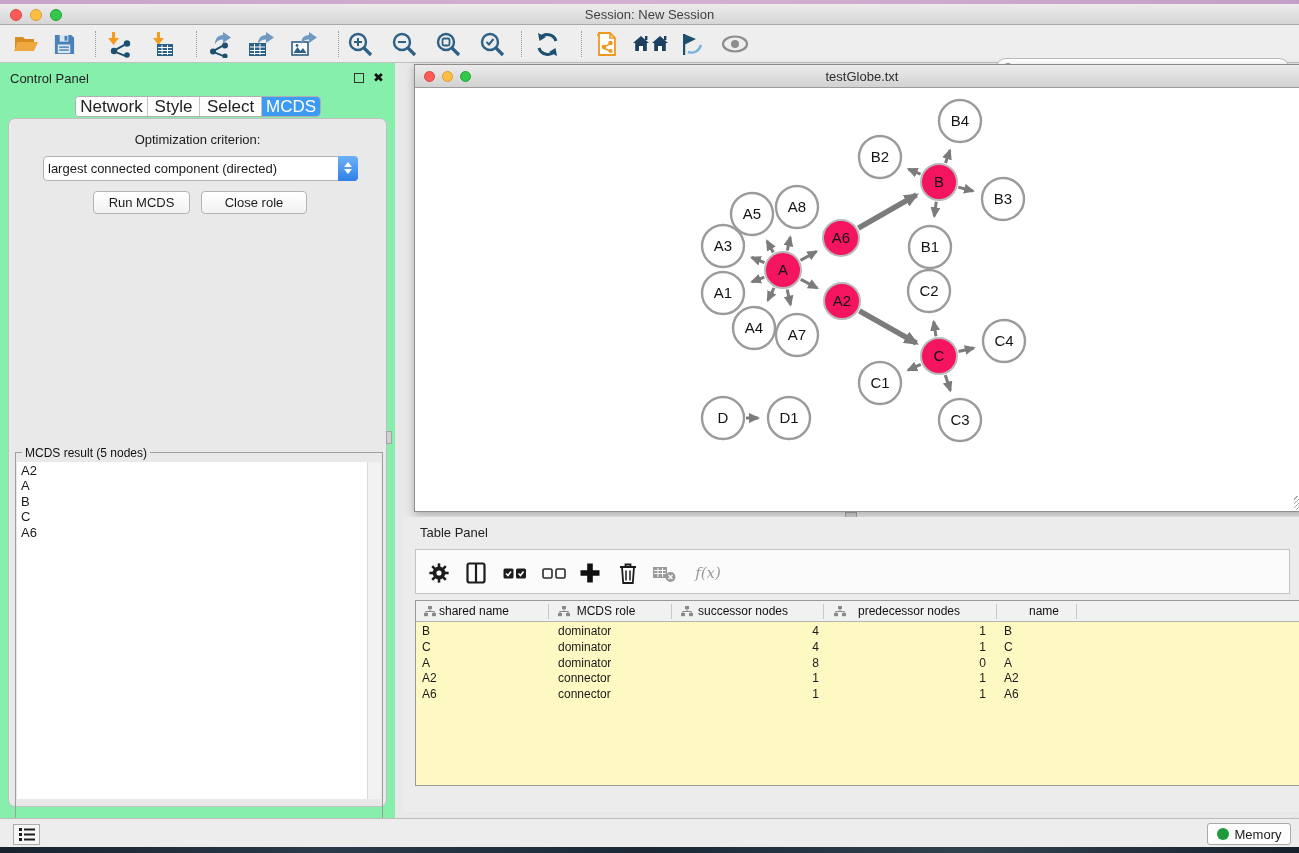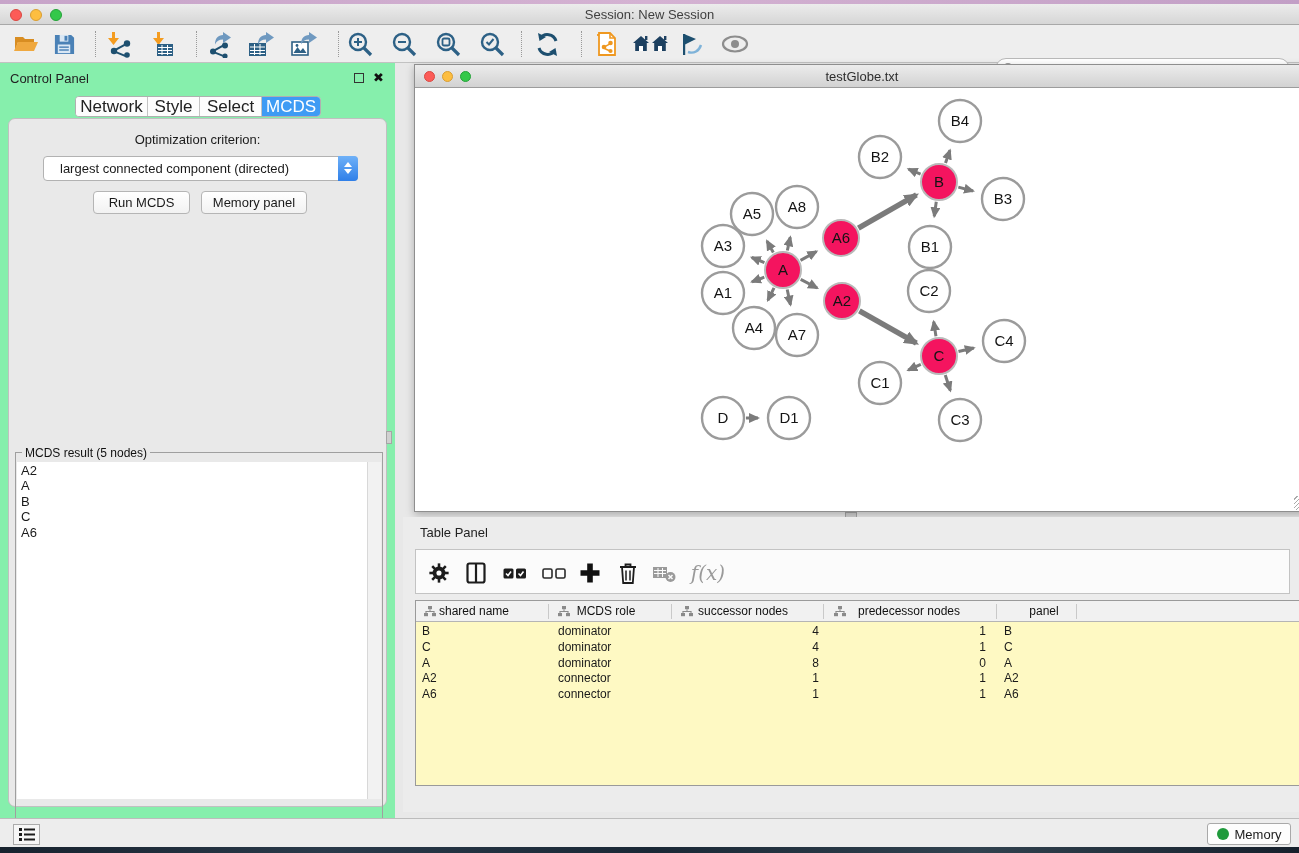--- a/index.html
+++ b/index.html
@@ -42,21 +42,21 @@
   .tabrow { position:absolute; display:flex; height:21px; border:1px solid #b0b0b0; border-radius:4px; overflow:hidden; background:#fff; }
   .tab { display:flex; align-items:center; justify-content:center; font-size:17px; color:#222;
     border-right:1px solid #c4c4c4; background:#fdfdfd; }
   .tab:last-child { border-right:none; }
   .tab.sel { background:#3e9bf4; color:#fff; }
   #cp-body { position:absolute; left:8px; top:55px; width:379px; height:689px;
     background:#e9e9e9; border:1px solid #c0c0c0; border-radius:7px; }
   #opt-label { position:absolute; left:0; top:13px; width:100%; text-align:center; }
   #criterion { position:absolute; left:34px; top:37px; width:315px; height:25px; background:#fff;
     border:1px solid #b2b2b2; border-radius:4px; display:flex; align-items:center; }
-  #criterion .val { flex:1; padding-left:16px; font-size:13px; }
+  #criterion .val { flex:1; padding-left:4px; font-size:13px; }
   #criterion .stepper { width:20px; height:25px; margin:-1px -1px 0 0; border-radius:0 4px 4px 0;
     background:linear-gradient(#6fb1f8,#2f7fe8); display:flex; flex-direction:column; align-items:center; justify-content:center; gap:2px; }
   .tri-up { width:0; height:0; border-left:4px solid transparent; border-right:4px solid transparent; border-bottom:5px solid #fff; }
   .tri-dn { width:0; height:0; border-left:4px solid transparent; border-right:4px solid transparent; border-top:5px solid #fff; }
   .pushbtn { position:absolute; top:72px; height:23px; background:linear-gradient(#ffffff,#f2f2f2);
     border:1px solid #b5b5b5; border-radius:4px; font-size:13px; display:flex; align-items:center; justify-content:center; color:#1a1a1a; }
   #mcds-result { position:absolute; left:6px; top:333px; width:368px; height:425px; border:1px solid #9f9f9f; }
   #mcds-legend { position:absolute; left:6px; top:-7px; background:#e9e9e9; padding:0 3px; font-size:12px; color:#111; }
   #mcds-list { position:absolute; left:1px; top:9px; width:352px; height:337px; background:#fff; overflow:hidden; }
   #mcds-scroll { position:absolute; right:1px; top:9px; width:14px; height:337px; background:#f2f2f2; border-left:1px solid #d8d8d8; }
@@ -73,21 +73,21 @@
     background:repeating-linear-gradient(135deg,transparent,transparent 2px,#aaa 2px,#aaa 3px); }
 
   .divider-knob { background:#d0d0d0; border:1px solid #a5a5a5; }
 
   
   #table-panel { left:403px; top:517px; width:896px; height:295px; background:#ececec; }
   #tp-header { position:absolute; left:17px; top:8px; font-size:13px; color:#222; }
   #tp-toolbar { position:absolute; left:12px; top:32px; width:875px; height:45px;
     background:#fbfbfb; border:1px solid #c3c3c3; }
   .tp-ico { position:absolute; top:10px; width:26px; height:26px; display:flex; align-items:center; justify-content:center; }
-  #fx-label { font-family:"DejaVu Serif",serif; font-style:italic; font-size:20px; color:#9a9a9a; }
+  #fx-label { font-family:"DejaVu Serif",serif; font-style:italic; font-size:15px; color:#9a9a9a; }
   #node-table { position:absolute; left:12px; top:83px; width:1019px; height:186px; background:#fef9c3; border:1px solid #9a9a9a; }
   #nt-header { position:absolute; left:0; top:0; width:100%; height:21px; background:#f1f1f1; border-bottom:1px solid #b5b5b5; }
   .col-sep { position:absolute; top:3px; height:15px; width:0; border-left:1px solid #c9c9c9; }
   .hdr-label { position:absolute; top:3px; font-size:12px; color:#111; transform:translateX(-50%); white-space:nowrap; }
   .hdr-ico { position:absolute; top:5px; }
   .nt-row { position:absolute; left:0; width:100%; height:16px; font-size:12px; }
   .nt-cell { position:absolute; top:1px; white-space:nowrap; }
   .num { text-align:right; }
 
   .bottom-tabs { position:absolute; display:flex; height:22px; border:1px solid #b0b0b0; border-radius:4px; overflow:hidden; background:#fff; }
@@ -293,21 +293,21 @@
   <div id="cp-body">
     <div id="opt-label">Optimization criterion:</div>
     <div id="criterion">
       <span class="val">largest connected component (directed)</span>
       <span class="stepper">
           <span class="tri-up"></span>
           <span class="tri-dn"></span>
         </span>
     </div>
     <div class="pushbtn" style="left:84px; width:97px;">Run MCDS</div>
-    <div class="pushbtn" style="left:192px; width:106px;">Memory panel</div>
+    <div class="pushbtn" style="left:192px; width:106px;">Close role</div>
     <div id="mcds-result">
       <span id="mcds-legend">MCDS result (5 nodes)</span>
       <div id="mcds-list">
           <div class="mcds-item">A2</div>
           <div class="mcds-item">A</div>
           <div class="mcds-item">B</div>
           <div class="mcds-item">C</div>
           <div class="mcds-item">A6</div>
         </div>
       <div id="mcds-scroll"></div>
@@ -568,21 +568,21 @@
             <rect x="0" y="7" width="4" height="3.2"></rect>
             <rect x="8" y="7" width="4" height="3.2"></rect>
             <rect x="5.5" y="3.2" width="1" height="2"></rect>
             <rect x="1.5" y="5" width="9" height="1"></rect>
             <rect x="1.5" y="5.5" width="1" height="1.7"></rect>
             <rect x="9.5" y="5.5" width="1" height="1.7"></rect>
           </g>
         </svg>
       <span class="hdr-label" style="left:493px">predecessor nodes</span>
       <div class="col-sep" style="left:580px"></div>
-      <span class="hdr-label" style="left:628px">panel</span>
+      <span class="hdr-label" style="left:628px">name</span>
       <div class="col-sep" style="left:660px"></div>
     </div>
     <div id="nt-body">
         <div class="nt-row" style="top: 22px;">
           <span class="nt-cell" style="left: 6px;">B</span>
           <span class="nt-cell" style="left: 142px;">dominator</span>
           <span class="nt-cell num" style="left: 343px; width: 60px;">4</span>
           <span class="nt-cell num" style="left: 510px; width: 60px;">1</span>
           <span class="nt-cell" style="left: 588px;">B</span>
         </div>

